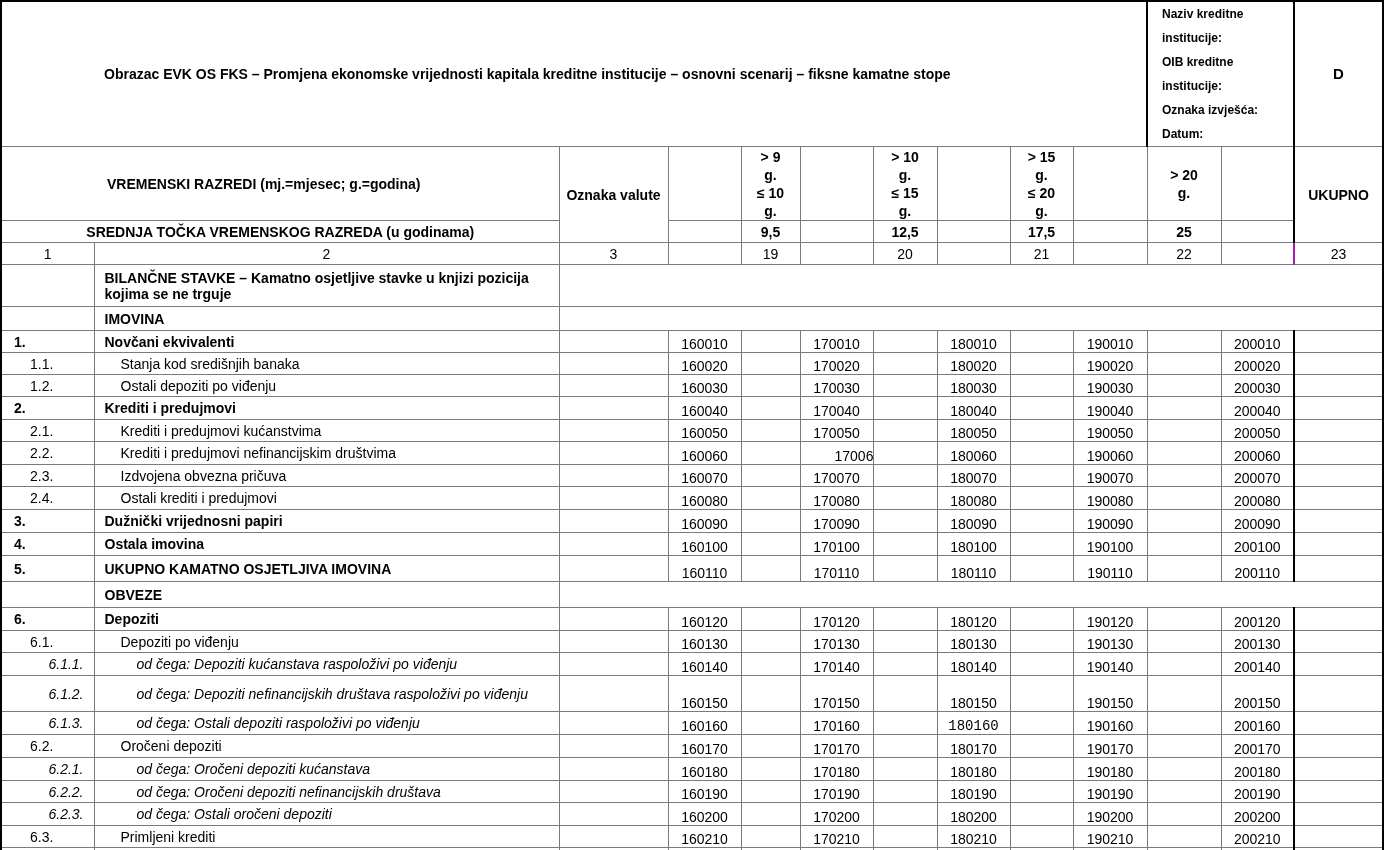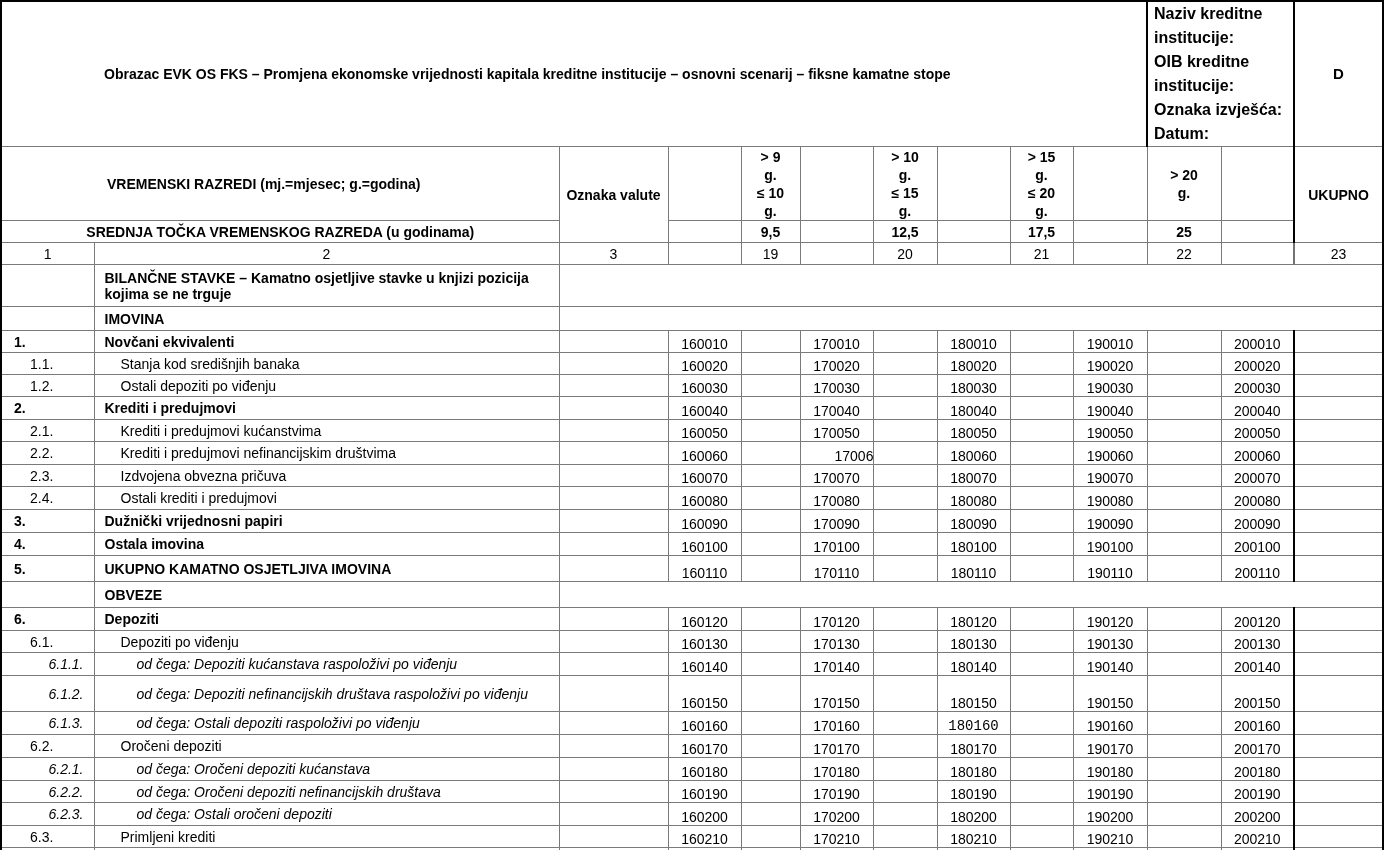--- a/index.html
+++ b/index.html
@@ -7,21 +7,21 @@
   .page { position:relative; width:1384px; }
   table.form { border-collapse:collapse; table-layout:fixed; width:1383px; font-size:14px; }
   table.form td { border:1px solid #7a7a7a; padding:0 2px; vertical-align:middle; line-height:16px; overflow:hidden; }
   .b { font-weight:bold; }
   .c { text-align:center; }
   .i { font-style:italic; }
   .topb td { border-top:2px solid #000; }
   .dbl td { border-top:3px double #555; }
   .outer { border:2px solid #000; }
   .hdr-title { padding-left:10px !important; vertical-align:middle; font-weight:bold; font-size:14px; }
-  .inst-line { line-height:24px; font-weight:bold; font-size:16px; padding-left:6px; }
+  .inst-line { line-height:24px; font-weight:bold; font-size:12px; padding-left:14px; }
   .code { text-align:center; font-size:14px; }
   .lbl { padding-left:10px !important; }
   .ind1 { padding-left:26px !important; }
   .ind2 { padding-left:42px !important; }
   .num { padding-left:12px !important; }
   .num1 { padding-left:28px !important; }
   .num2 { text-align:right; padding-right:10px !important; }
   .thin-sep td { border-top:2px solid #000; }
 </style>
 </head>
@@ -110,21 +110,21 @@
     <td class="c">3</td>
     <td></td>
     <td class="c">19</td>
     <td></td>
     <td class="c">20</td>
     <td></td>
     <td class="c">21</td>
     <td></td>
     <td class="c">22</td>
     <td></td>
-    <td class="c" style="border-left:2px solid #737373;">23</td>
+    <td class="c" style="border-left:2px solid #a21caf;">23</td>
   </tr>
 
   <tr class="topb" style="height:42px">
     <td></td>
     <td class="b lbl">BILANČNE STAVKE – Kamatno osjetljive stavke u knjizi pozicija kojima se ne trguje</td>
     <td colspan="11"></td>
   </tr>
   <tr class="topb" style="height:24px">
     <td></td>
     <td class="b lbl">IMOVINA</td>

